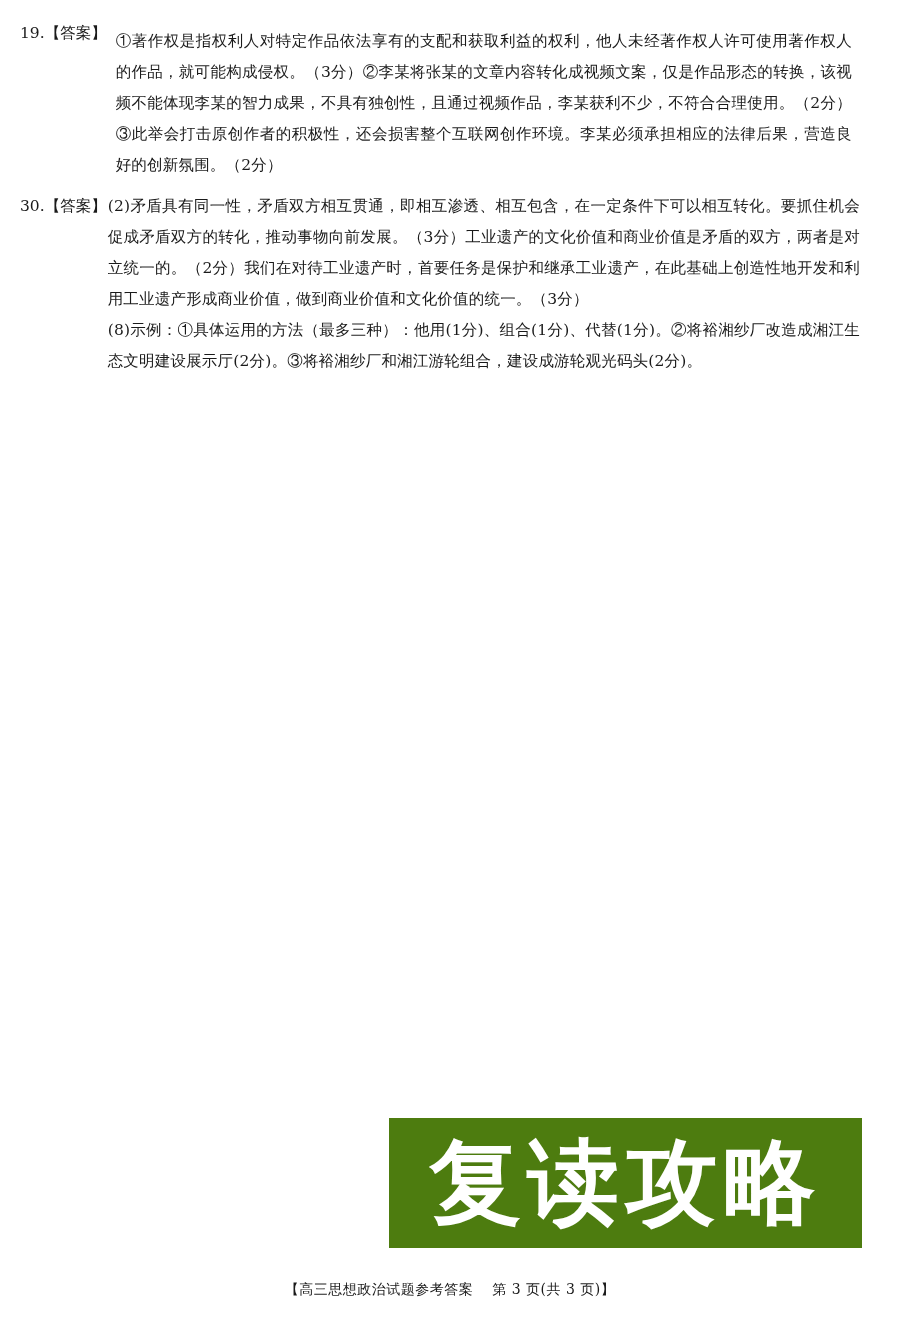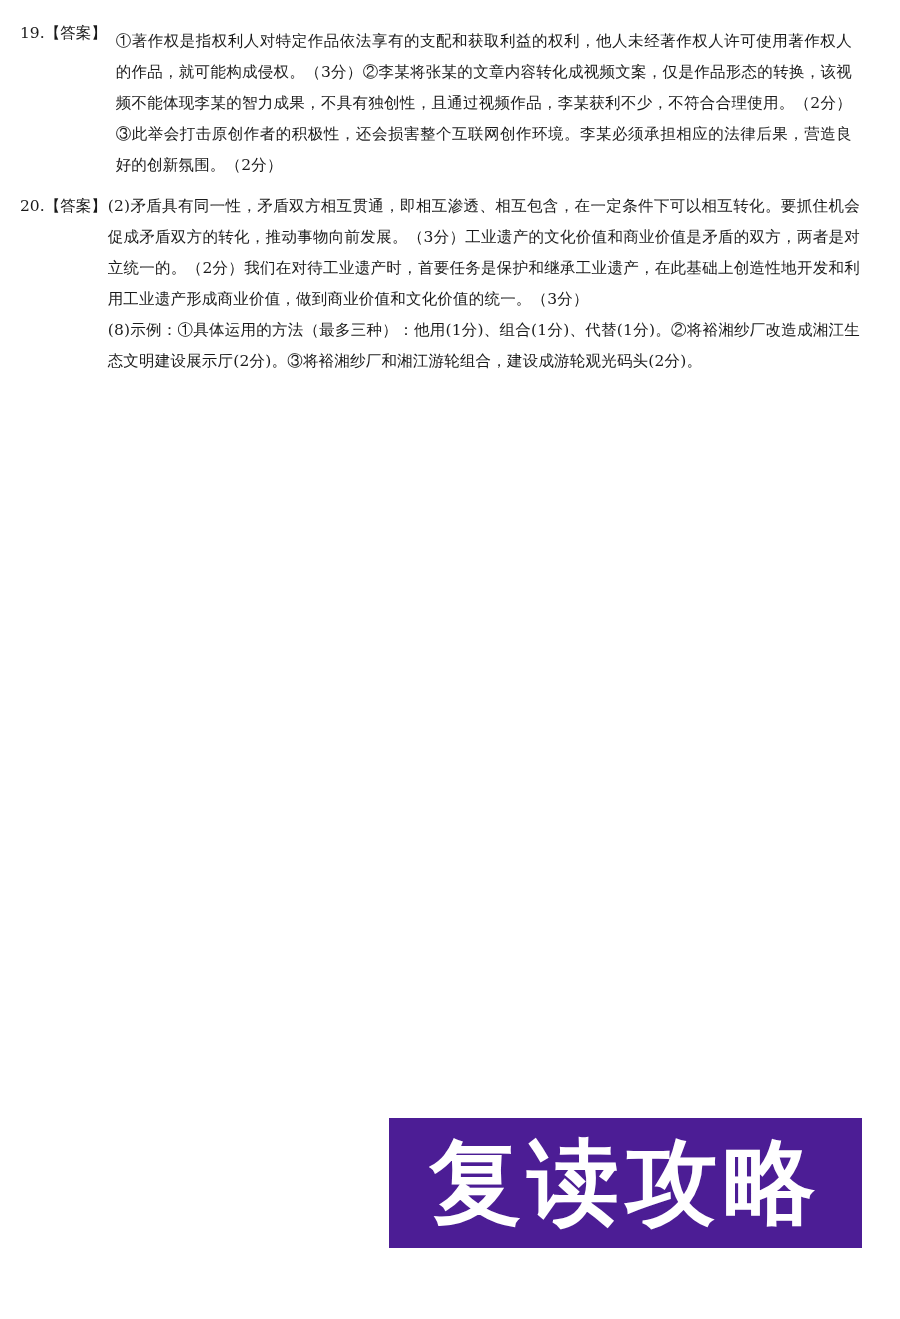--- a/index.html
+++ b/index.html
@@ -53,21 +53,21 @@
     text-justify: inter-ideograph;
     letter-spacing: 0.2px;
     margin: 0;
   }
   .stamp {
     position: absolute;
     left: 389px;
     top: 1118px;
     width: 473px;
     height: 130px;
-    background: #4c1d95;
+    background: #4d7c0f;
     display: flex;
     align-items: center;
     justify-content: center;
   }
   .stamp-text {
     font-family: "DejaVu Sans", "Liberation Sans", sans-serif;
     font-weight: bold;
     font-size: 92px;
     color: #ffffff;
     letter-spacing: 6px;
@@ -95,25 +95,29 @@
 <div class="page">
 
   <div class="qblock b19">
     <div class="qnum"><span>19.</span><span>【答案】</span></div>
     <div class="qbody">
       <p class="para">①著作权是指权利人对特定作品依法享有的支配和获取利益的权利，他人未经著作权人许可使用著作权人的作品，就可能构成侵权。（3分）②李某将张某的文章内容转化成视频文案，仅是作品形态的转换，该视频不能体现李某的智力成果，不具有独创性，且通过视频作品，李某获利不少，不符合合理使用。（2分）③此举会打击原创作者的积极性，还会损害整个互联网创作环境。李某必须承担相应的法律后果，营造良好的创新氛围。（2分）</p>
     </div>
   </div>
 
   <div class="qblock b20">
-    <div class="qnum"><span>20.</span><span>【答案】</span></div>
+    <div class="qnum"><span>30.</span><span>【答案】</span></div>
     <div class="qbody">
       <p class="q20sub">(2)矛盾具有同一性，矛盾双方相互贯通，即相互渗透、相互包含，在一定条件下可以相互转化。要抓住机会促成矛盾双方的转化，推动事物向前发展。（3分）工业遗产的文化价值和商业价值是矛盾的双方，两者是对立统一的。（2分）我们在对待工业遗产时，首要任务是保护和继承工业遗产，在此基础上创造性地开发和利用工业遗产形成商业价值，做到商业价值和文化价值的统一。（3分）</p>
       <p class="q20sub">(8)示例：①具体运用的方法（最多三种）：他用(1分)、组合(1分)、代替(1分)。②将裕湘纱厂改造成湘江生态文明建设展示厅(2分)。③将裕湘纱厂和湘江游轮组合，建设成游轮观光码头(2分)。</p>
     </div>
   </div>
 
   <div class="stamp">
     <span class="stamp-text">复读攻略</span>
   </div>
 
+  <div class="footer">
+    <span class="fnote">【高三思想政治试题参考答案</span>
+    <span class="fpage">第 3 页(共 3 页)】</span>
+  </div>
 
 </div>
 
 </body></html>

